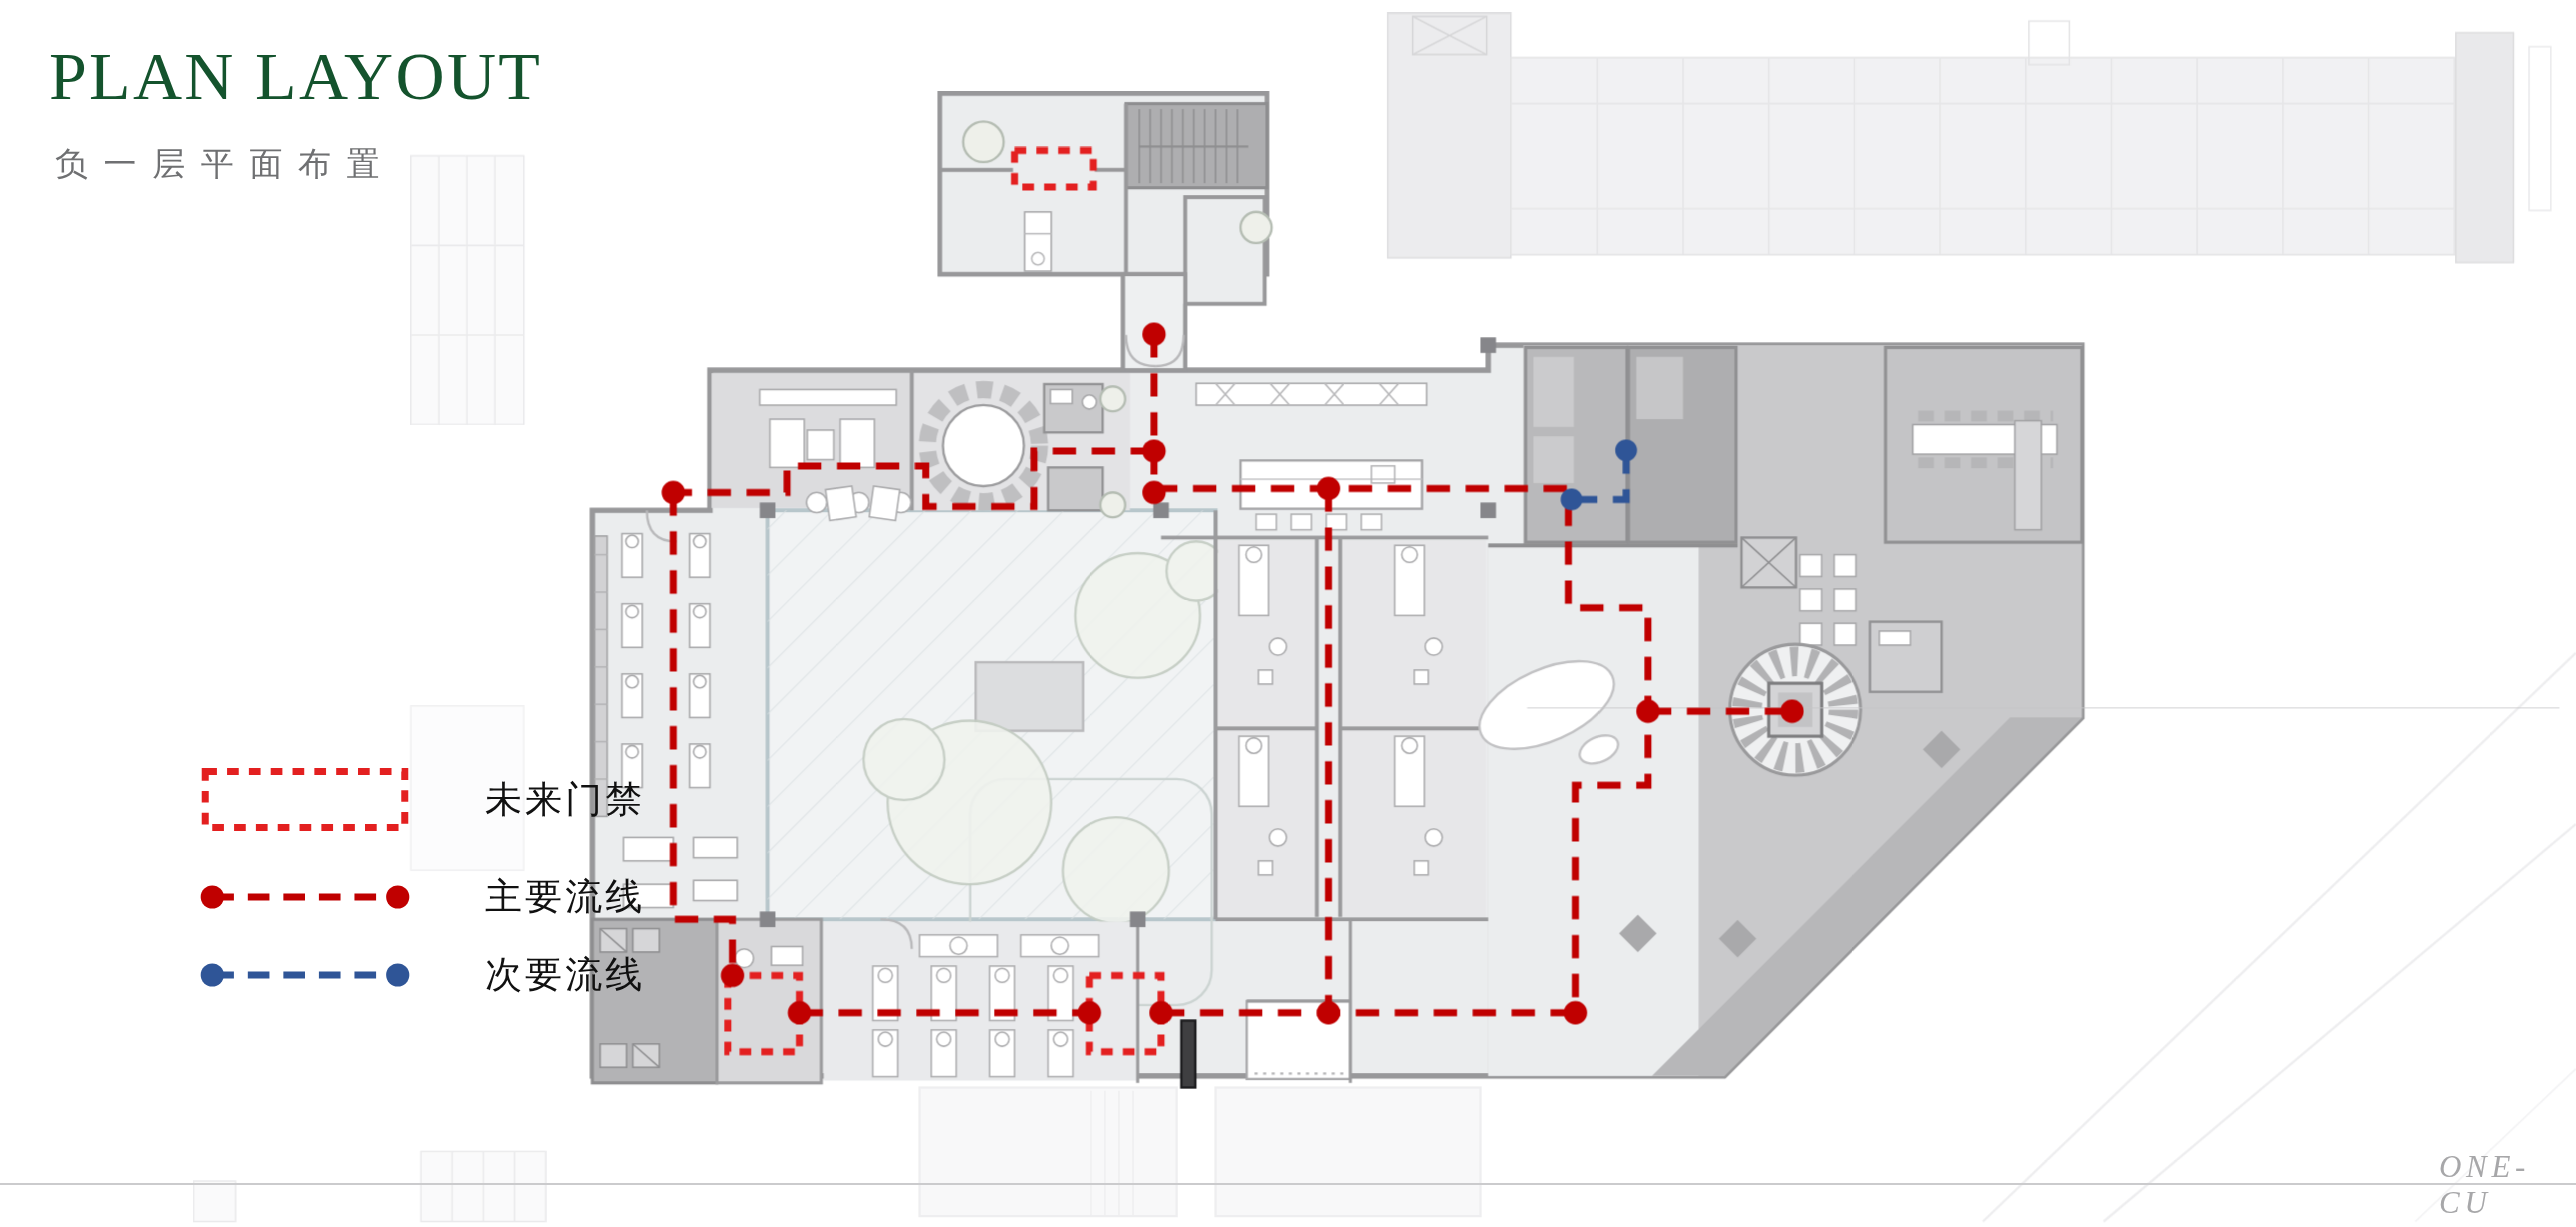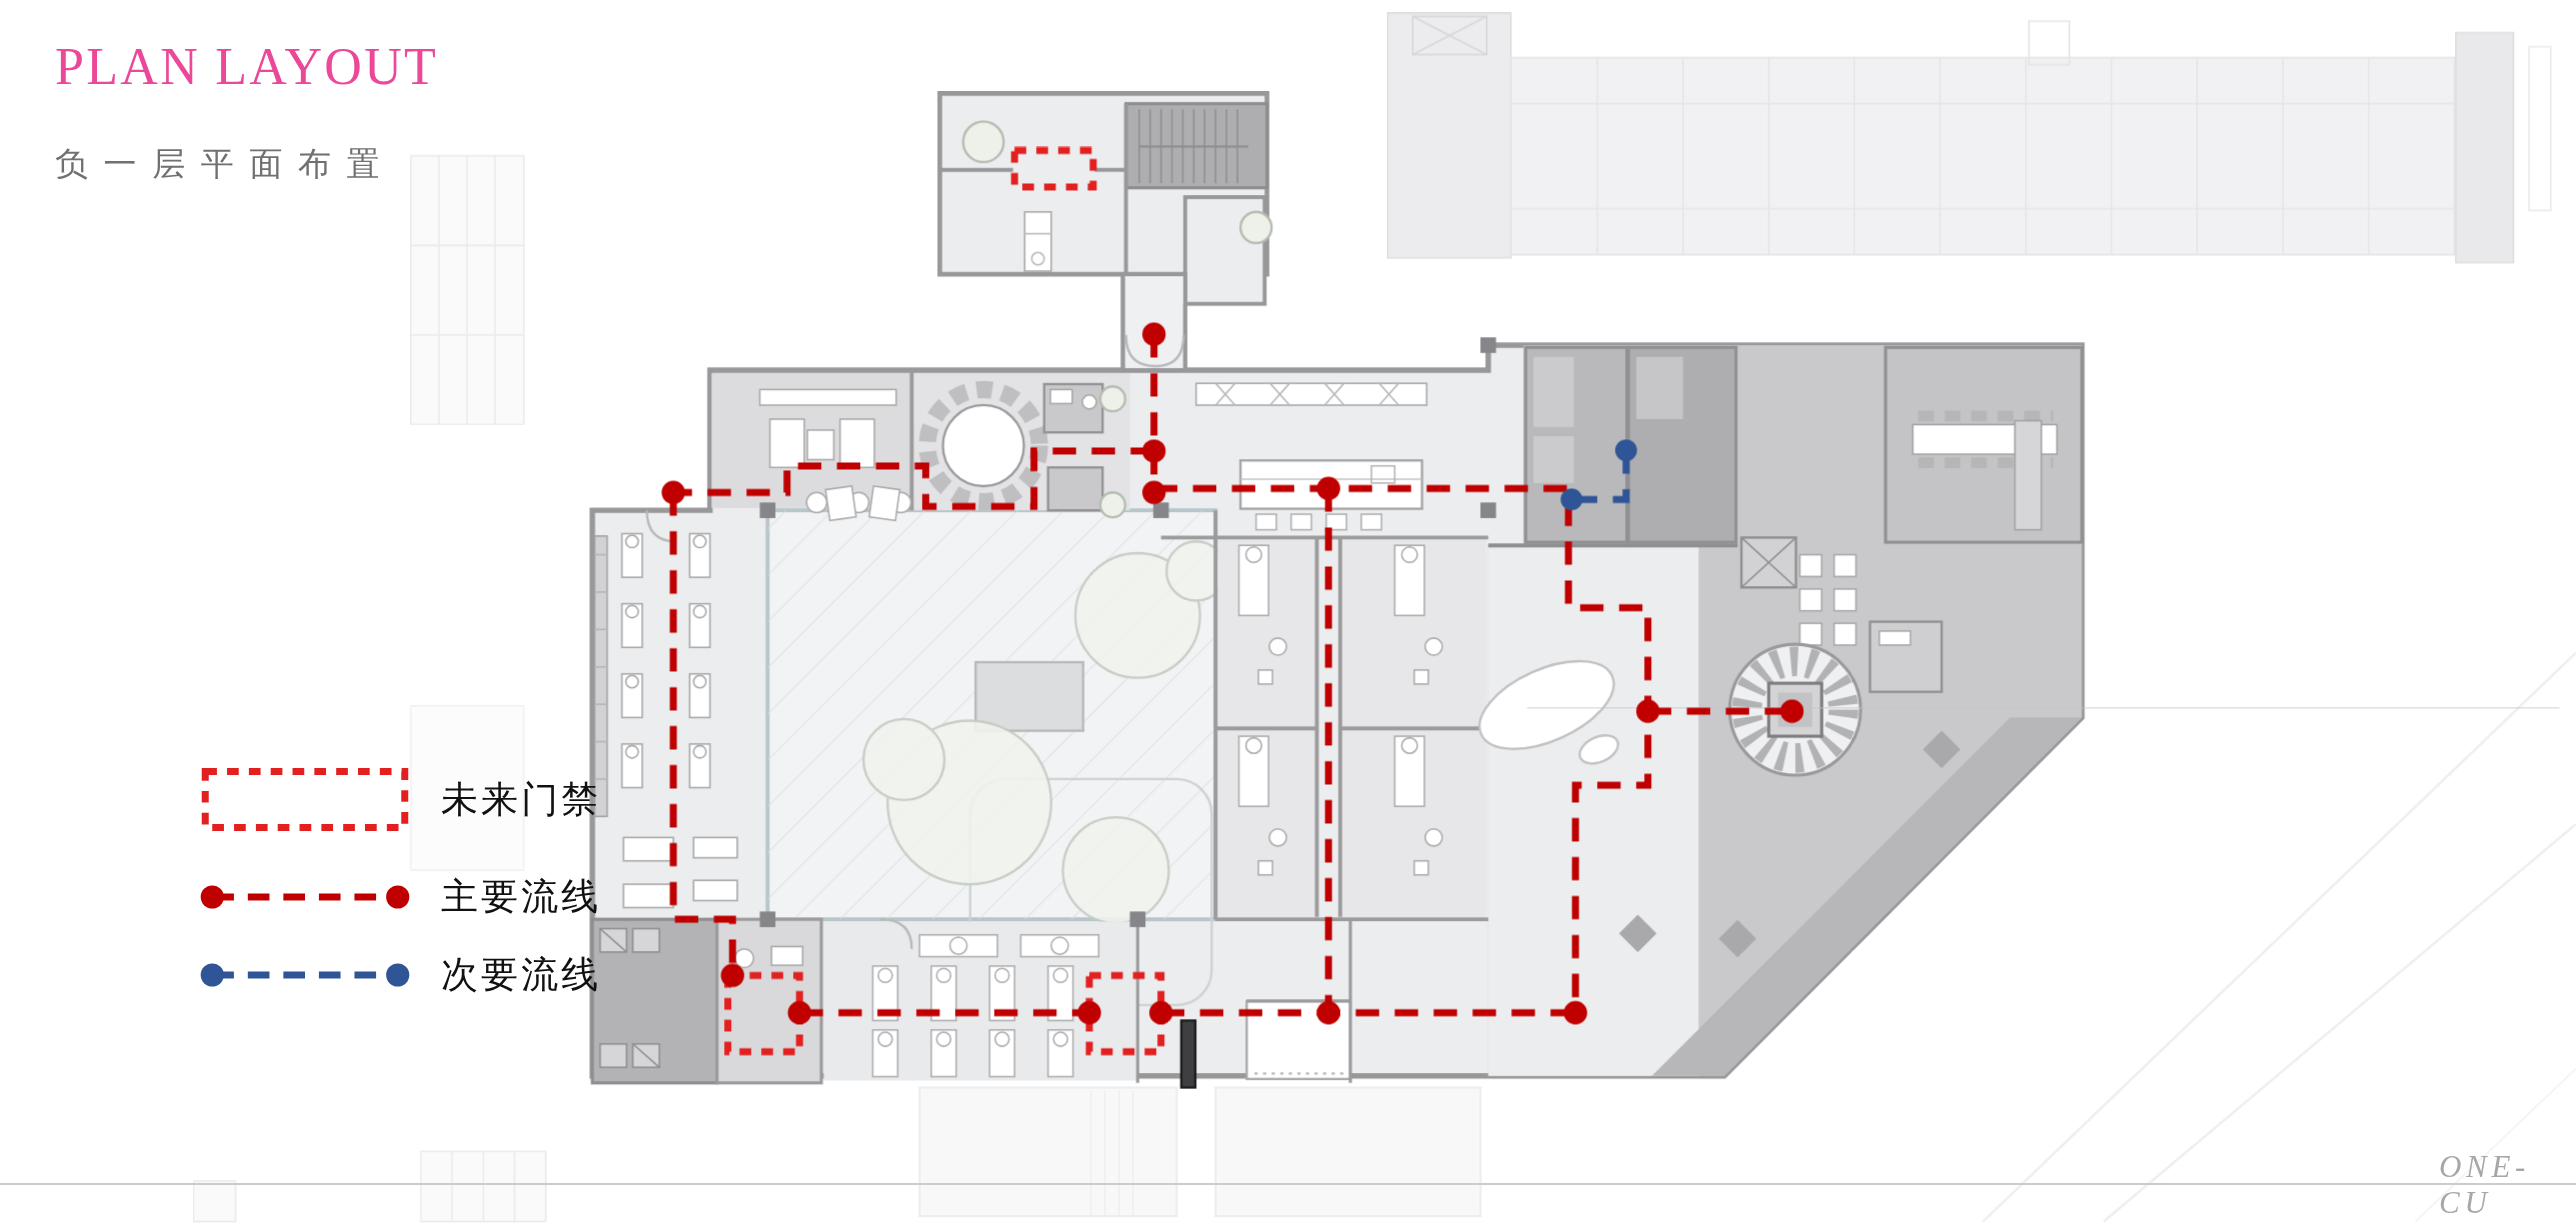--- a/index.html
+++ b/index.html
@@ -1,24 +1,24 @@
 <!DOCTYPE html>
 <html style="font-size:12.5px"><head>
 <meta charset="utf-8">
 <style>
   html,body{margin:0;padding:0;background:#ffffff;}
   body{width:2576px;height:1227px;position:relative;overflow:hidden;
        font-family:"Liberation Sans","DejaVu Sans",sans-serif;}
   .plan-svg{position:absolute;left:0;top:0;width:2576px;height:1227px;}
-  .title{position:absolute;left:55px;top:37px;font-family:"Liberation Serif","DejaVu Serif",serif;
-         font-size:52px;color:#ec4899;letter-spacing:2.3px;font-weight:400;white-space:nowrap;}
+  .title{position:absolute;left:49px;top:37px;font-family:"Liberation Serif","DejaVu Serif",serif;
+         font-size:68px;color:#14532d;letter-spacing:2.3px;font-weight:400;white-space:nowrap;}
   .subtitle{position:absolute;left:55px;top:142px;font-size:33px;color:#6f7072;
             letter-spacing:15.6px;white-space:nowrap;text-align:right;}
   .legend{position:absolute;left:199px;top:765px;width:592px;}
-  .legend-row{position:absolute;left:0;display:flex;align-items:center;}
+  .legend-row{position:absolute;left:0;display:flex;align-items:center;gap:44px;}
   .legend-row.r1{top:0;}
   .legend-row.r2{top:107px;}
   .legend-row.r3{top:185px;}
   .legend-label{font-size:37px;color:#111111;margin-left:30px;letter-spacing:3.1px;white-space:nowrap;}
   .watermark{position:absolute;left:2439px;top:1149px;font-family:"Liberation Serif","DejaVu Serif",serif;
              font-size:31px;color:#a7a7a9;letter-spacing:4.7px;font-style:italic;}
   .footer-line{position:absolute;left:0;top:1183px;width:2576px;height:1.6px;background:#cbcbcd;}
 </style>
 </head>
 <body>

